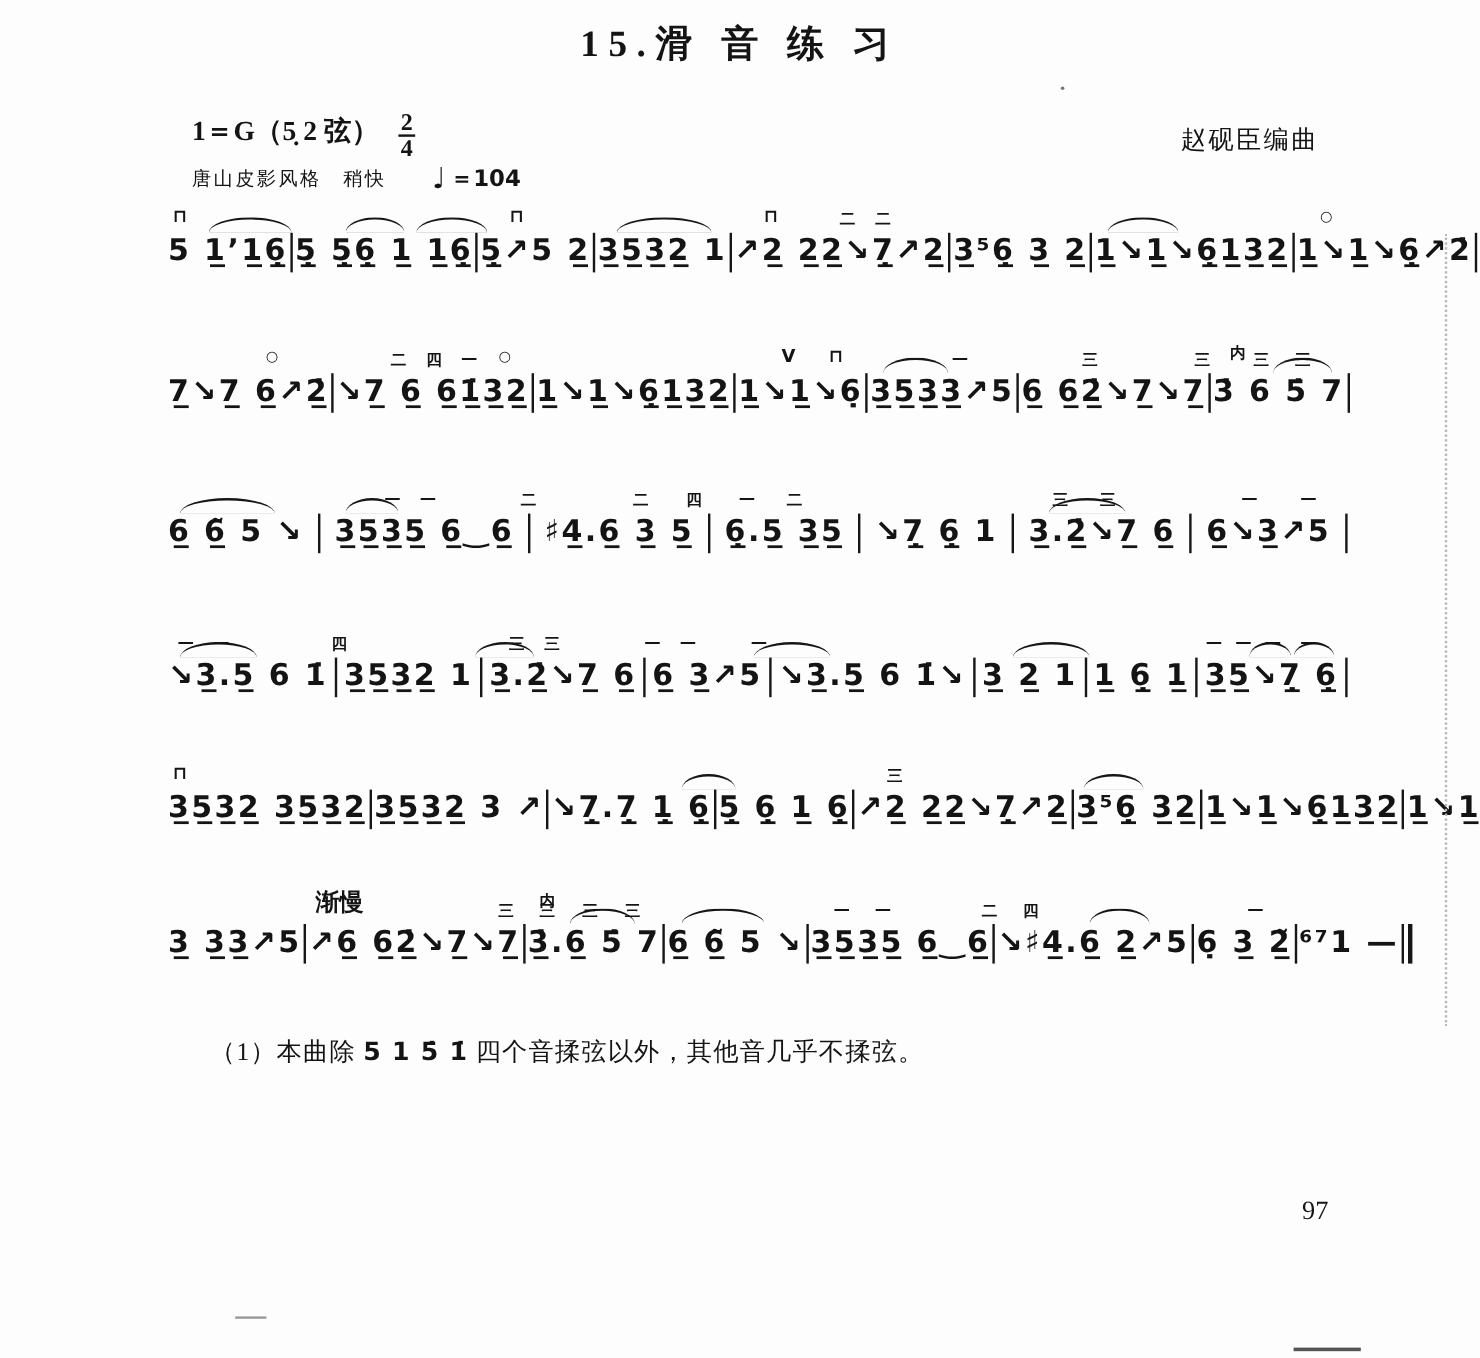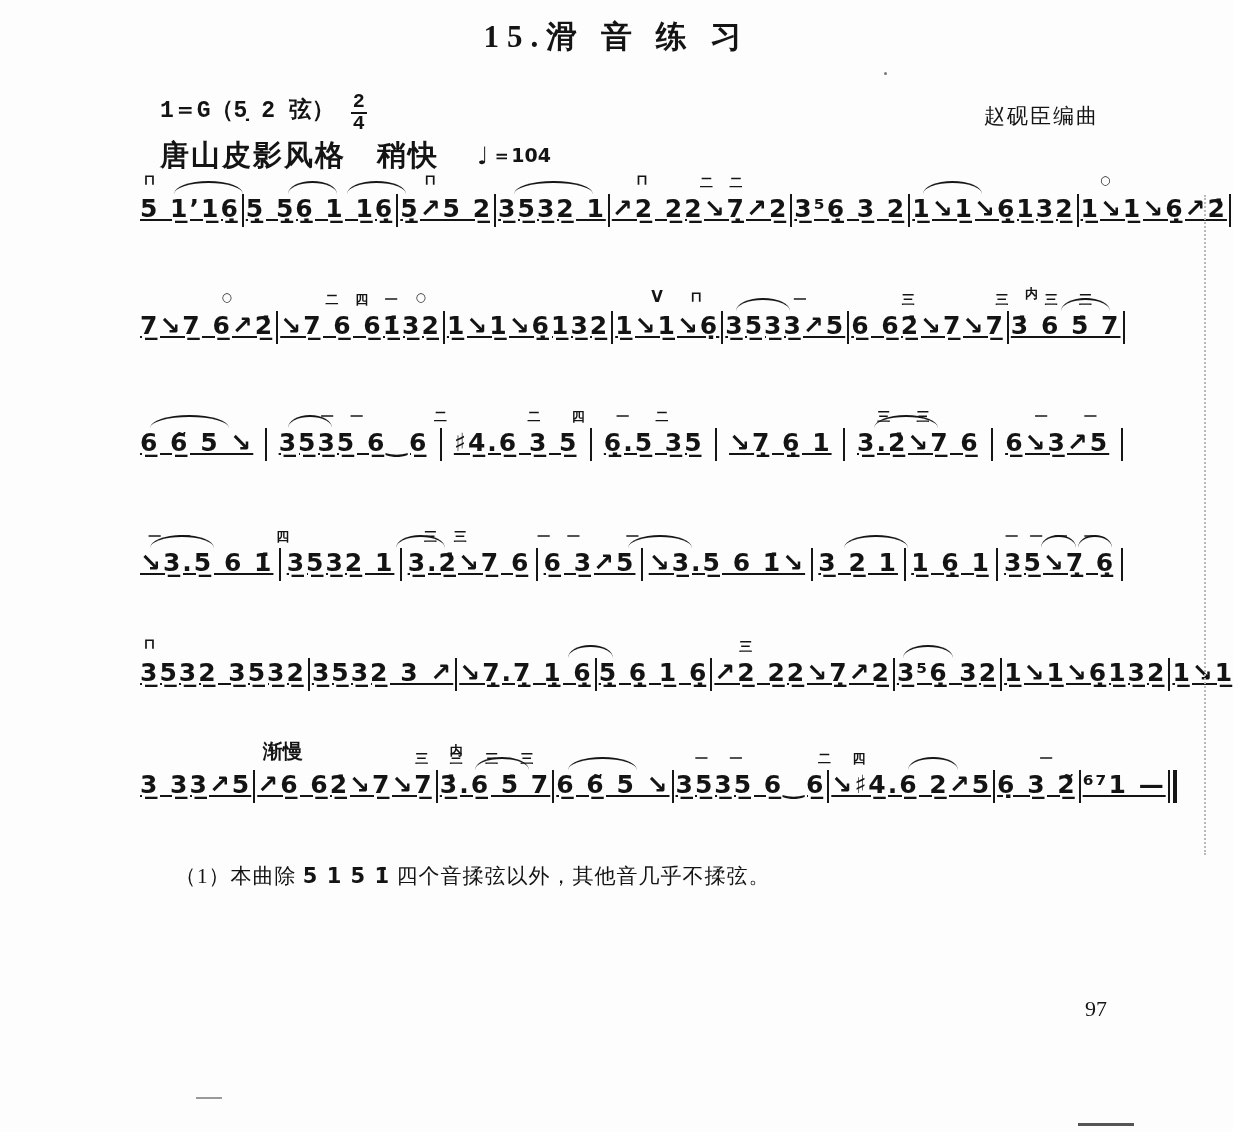--- a/index.html
+++ b/index.html
@@ -6,44 +6,44 @@
   body{
     width:1233px;height:1132px;position:relative;
     background:#fdfdfd;overflow:hidden;
     font-family:"Liberation Serif",serif;color:#141414;
   }
   .title{
     position:absolute;top:16px;left:0;width:100%;text-align:center;
     font-size:31px;font-weight:bold;letter-spacing:8px;white-space:nowrap;
   }
   .keyrow{position:absolute;top:94px;left:160px;display:flex;align-items:flex-start;gap:10px;
-    font-family:Liberation Mono, monospace;font-weight:bold;font-size:23px;}
+    font-family:Liberation Serif, serif;font-weight:bold;font-size:23px;}
   .meter{display:inline-flex;flex-direction:column;align-items:center;line-height:1.0;
     font-size:20px;margin-left:6px;margin-top:-2px;}
   .meter .num{border-bottom:2px solid #141414;padding:0 2px;}
   .composer{position:absolute;top:102px;right:134px;font-size:21px;letter-spacing:2px;}
   .stylerow{position:absolute;top:136px;left:160px;display:flex;align-items:center;gap:38px;}
-  .stylename{font-size:29px;font-weight:bold;letter-spacing:2px;}
+  .stylename{font-size:16px;font-weight:normal;letter-spacing:2px;}
   .temporow{font-family:"DejaVu Sans",sans-serif;font-weight:bold;font-size:19px;display:flex;align-items:center;gap:4px;}
   .qnote{font-size:24px;line-height:1;}
 
   #music{position:absolute;left:0;top:0;width:100%;height:100%;}
   .mline{position:absolute;left:140px;width:985px;height:74px;}
   .marks{position:absolute;left:0;top:0;width:100%;height:30px;}
   .mark{position:absolute;top:10px;transform:translateX(-50%);
     font-size:13px;font-weight:bold;white-space:nowrap;
     font-family:"DejaVu Sans",sans-serif;}
   .mark.bow{font-size:15px;top:7px;}
   .mark.open{font-size:12px;top:9px;}
   .mark.tempo-change{font-size:20px;top:-2px;font-family:"Liberation Serif",serif;}
   .arc{position:absolute;top:17px;height:11px;
     border-top:2.5px solid #161616;
     border-radius:50% 50% 0 0 / 100% 100% 0 0;}
   .mrow{position:absolute;top:30px;left:0;right:0;display:flex;
-    justify-content:space-between;align-items:flex-start;text-decoration:underline;}
+    justify-content:space-between;align-items:flex-start;}
   .measure{font-family:"DejaVu Sans",sans-serif;font-weight:bold;
     font-size:25px;letter-spacing:2px;white-space:nowrap;line-height:1.2;}
   .bar{width:2px;height:33px;background:#161616;margin:0 2px;flex:none;}
   .finalbar{width:9px;background:linear-gradient(90deg,#161616 0 2px,#fdfdfd 2px 5px,#161616 5px 9px);}
 
   #notes{position:absolute;left:175px;top:846px;width:840px;}
   .notes-heading{font-size:23px;font-weight:bold;letter-spacing:1px;}
   .note-line{margin-top:15px;font-size:21px;letter-spacing:1px;line-height:1.45;white-space:nowrap;}
   .nb{font-family:"DejaVu Sans",sans-serif;font-weight:bold;font-size:21px;}
 

